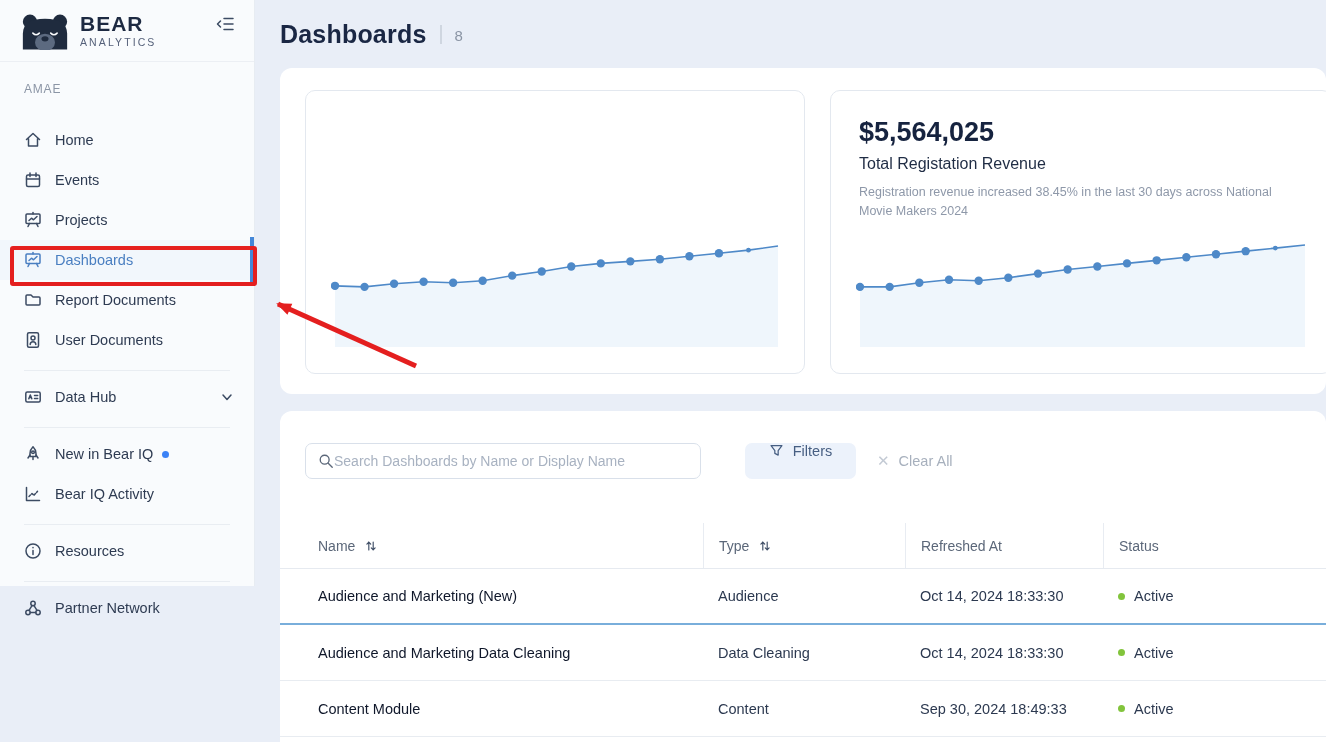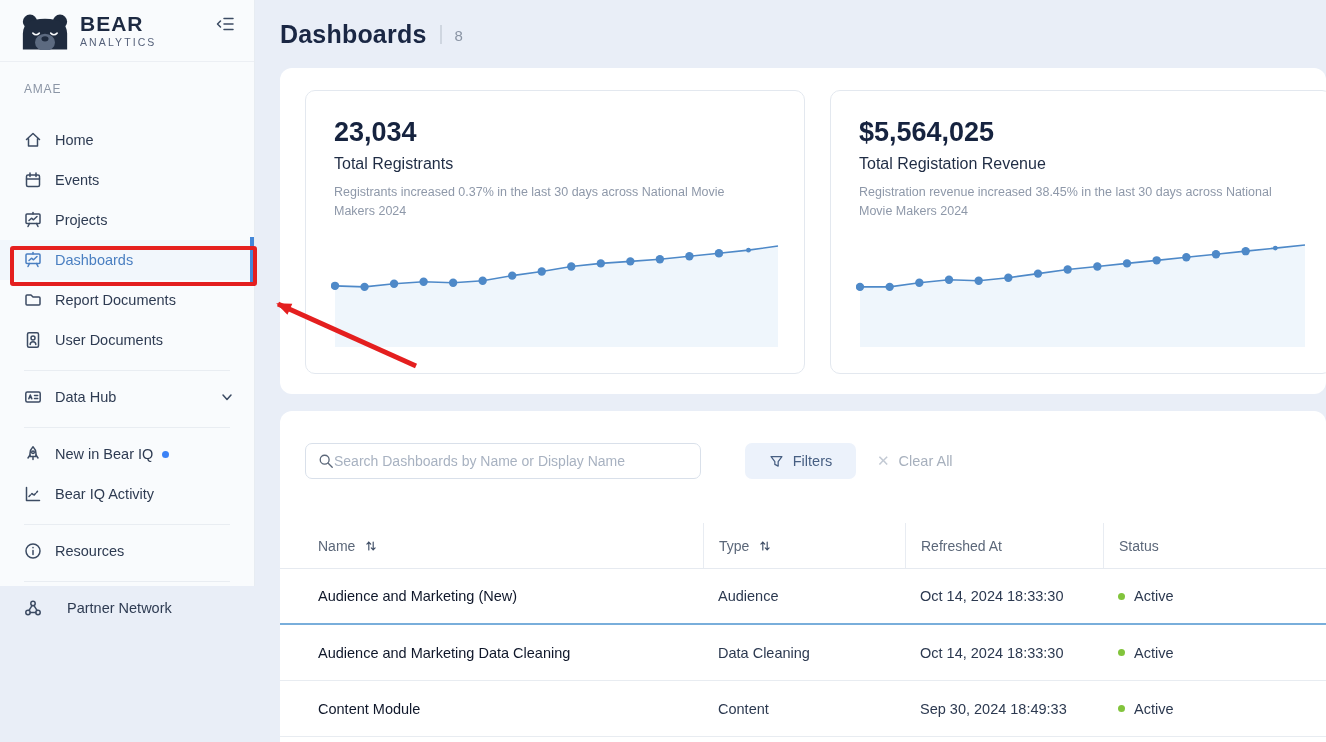--- a/index.html
+++ b/index.html
@@ -53,21 +53,21 @@
   .panel-bottom { top:411px; }
 
   .toolbar { position:absolute; top:32px; left:25px; right:25px; height:36px; }
   .search-box { position:absolute; left:0; top:0; width:396px; height:36px;
     border:1px solid #d9e0ea; border-radius:7px; background:#fff;
     display:flex; align-items:center; padding:0 12px; }
   .search-box input { border:none; outline:none; flex:1; 
     font-size:14px; color:#2c3950; font-family:"Liberation Sans",sans-serif; background:transparent; }
   .search-box input::placeholder { color:#a8b2c1; }
   .filters-btn { position:absolute; left:440px; top:0; height:36px; width:111px;
-    background:#ecf2fb; border:none; border-radius:7px; display:flex; align-items:center;
+    background:#ecf2fb; border:none; border-radius:7px; display:flex; align-items:flex-start;
     justify-content:center; gap:9px; font-size:14.5px; color:#475f82; cursor:pointer;
     font-family:"Liberation Sans",sans-serif; }
   .clear-all { position:absolute; left:572px; top:0; height:36px; display:flex;
     align-items:center; gap:9px; font-size:14.5px; color:#a7b0bd; cursor:pointer; }
   .clear-all .x { color:#c3cad4; font-size:15px; }
 
   .tbl-head { position:absolute; top:112px; left:0; right:0; height:46px;
     display:grid; grid-template-columns:400px 202px 198px 1fr; padding-left:23px;
     border-bottom:1px solid #e6eaf0; }
   .th { display:flex; align-items:center; padding-left:15px; font-size:14px; color:#5b6779; gap:9px; }
@@ -224,21 +224,21 @@
         <svg viewBox="0 0 18 18" class="ln">
             <circle cx="9" cy="9" r="7"></circle>
             <path d="M9 8.4 V12.6 M9 5.6 V5.8"></path>
           </svg>
       </span>
       <span>Resources</span>
     </div>
 
     <div class="nav-div"></div>
 
-    <div class="nav-item" style="margin-top:6px;gap:12px;">
+    <div class="nav-item" style="margin-top:6px;">
       <span class="ico">
         <svg viewBox="0 0 18 18" class="ln">
             <circle cx="9" cy="4.5" r="2.2"></circle>
             <circle cx="4" cy="13.5" r="2.2"></circle>
             <circle cx="14" cy="13.5" r="2.2"></circle>
             <path d="M8 6.6 L5 11.4 M10 6.6 L13 11.4 M6.2 13.5 H11.8"></path>
           </svg>
       </span>
       <span>Partner Network</span>
     </div>
@@ -246,25 +246,20 @@
 </div>
 
 <div class="main">
   <div class="page-header">
     <span class="page-title">Dashboards</span>
     <span class="page-count">8</span>
   </div>
 
   <div class="panel-top">
     <div class="stat-card c1">
-      <div class="card-body">
-        <div class="stat-value">23,034</div>
-        <div class="stat-label">Total Registrants</div>
-        <div class="stat-desc">Registrants increased 0.37% in the last 30 days across National Movie Makers 2024</div>
-      </div>
       <div class="sparkline"><svg width="451" height="112">
             <polygon points="4,50.84 33.53333333333333,51.86000000000001 63.06666666666667,48.800000000000004 92.6,46.76 122.13333333333334,47.78 151.66666666666666,45.739999999999995 181.2,40.64 210.73333333333332,36.56 240.26666666666668,31.459999999999994 269.8,28.39999999999999 299.3333333333333,26.36 328.8666666666667,24.320000000000007 358.4,21.260000000000005 387.93333333333334,18.200000000000003 417.46666666666664,15.14 447,11.060000000000002 447,112 4,112" fill="#eff6fc"></polygon>
             <polyline points="4,50.84 33.53333333333333,51.86000000000001 63.06666666666667,48.800000000000004 92.6,46.76 122.13333333333334,47.78 151.66666666666666,45.739999999999995 181.2,40.64 210.73333333333332,36.56 240.26666666666668,31.459999999999994 269.8,28.39999999999999 299.3333333333333,26.36 328.8666666666667,24.320000000000007 358.4,21.260000000000005 387.93333333333334,18.200000000000003 417.46666666666664,15.14 447,11.060000000000002" fill="none" stroke="#4e89c8" stroke-width="1.6"></polyline>
             <circle cx="4" cy="50.84" r="4.2" fill="#4e89c8"></circle>
             <circle cx="33.53333333333333" cy="51.86000000000001" r="4.2" fill="#4e89c8"></circle>
             <circle cx="63.06666666666667" cy="48.800000000000004" r="4.2" fill="#4e89c8"></circle>
             <circle cx="92.6" cy="46.76" r="4.2" fill="#4e89c8"></circle>
             <circle cx="122.13333333333334" cy="47.78" r="4.2" fill="#4e89c8"></circle>
             <circle cx="151.66666666666666" cy="45.739999999999995" r="4.2" fill="#4e89c8"></circle>
             <circle cx="181.2" cy="40.64" r="4.2" fill="#4e89c8"></circle>

